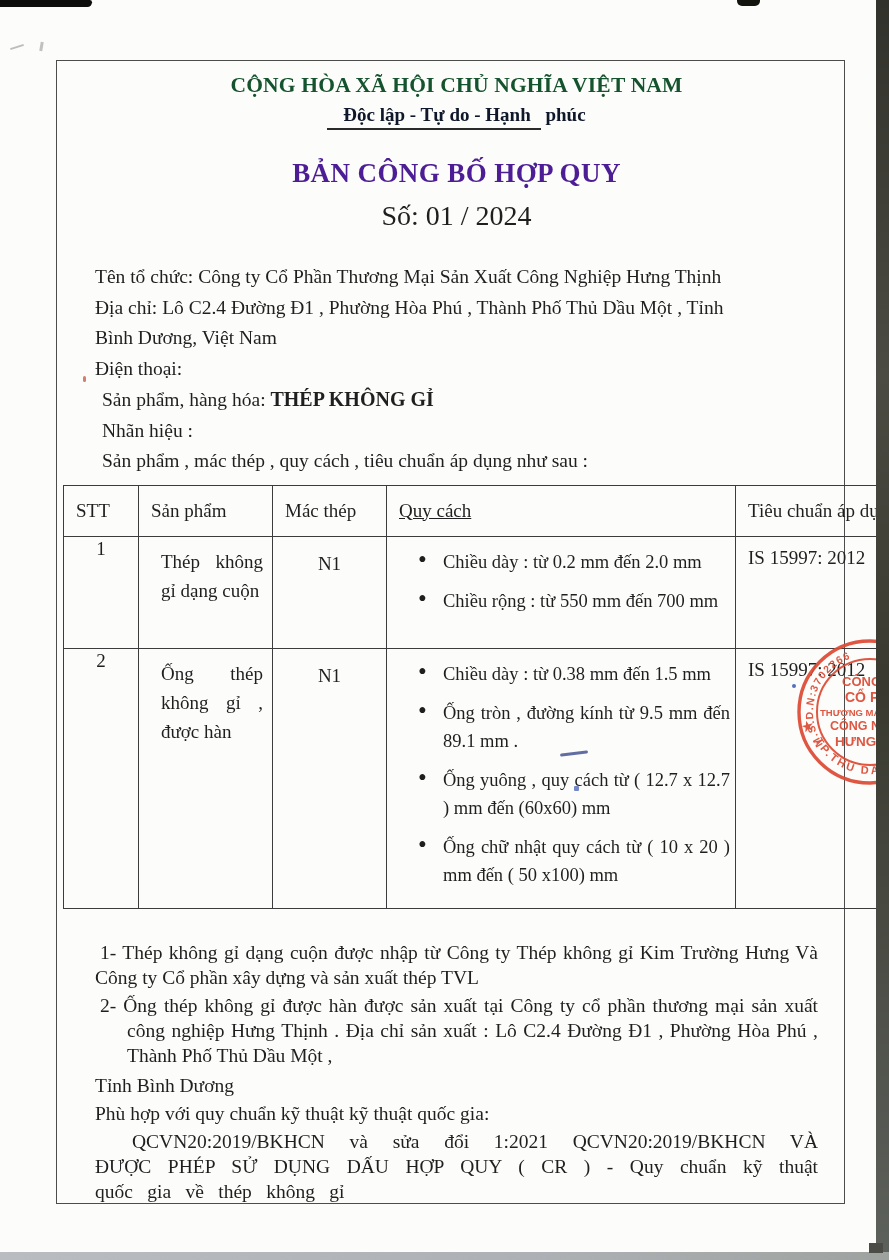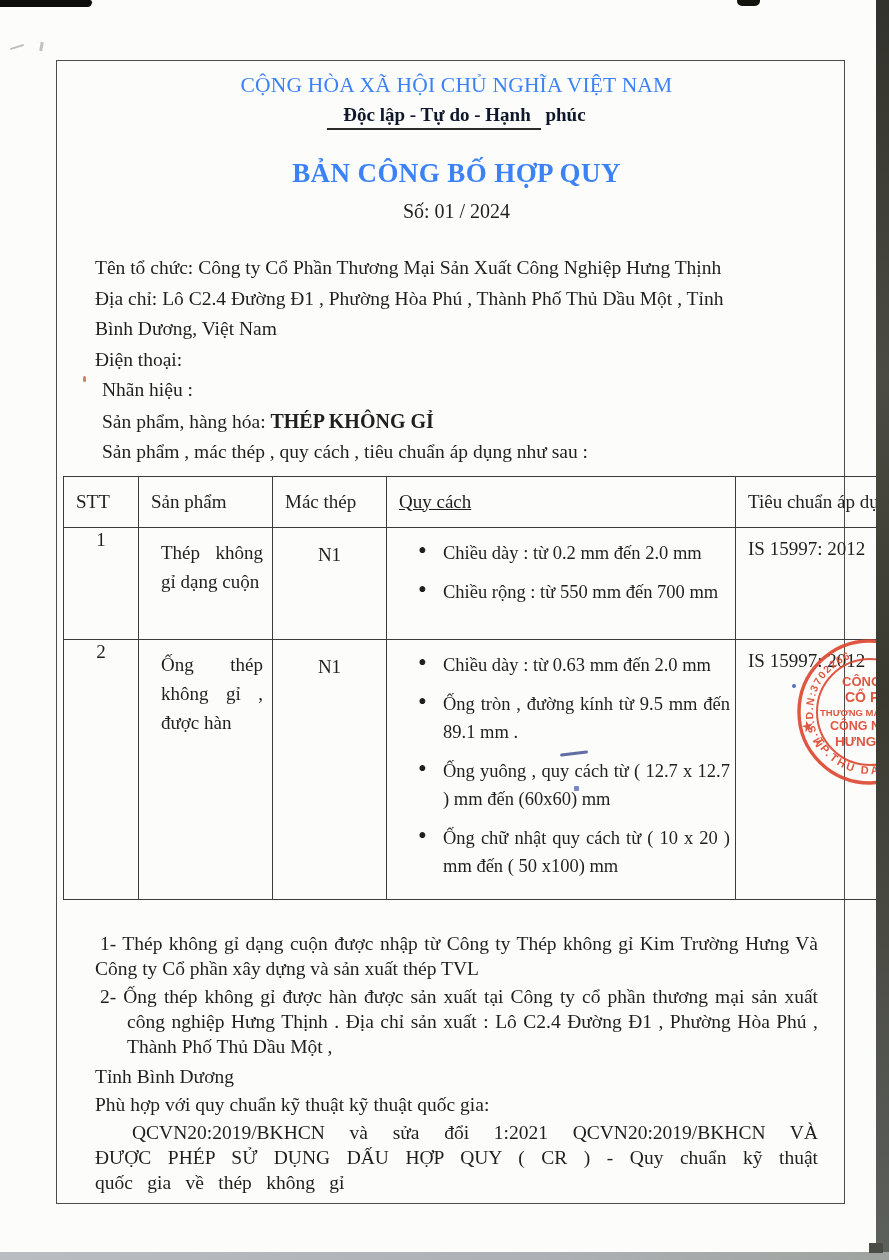--- a/index.html
+++ b/index.html
@@ -22,25 +22,25 @@
   .blue-dot-a { position:absolute; left:792px; top:684px; width:4px; height:4px; background:#3a55b4; border-radius:50%; opacity:.85; }
   .pen-stroke { position:absolute; left:560px; top:752px; width:28px; height:2.5px; background:#2e3e86; opacity:.75; transform:rotate(-7deg); border-radius:2px; }
   .blue-dot-b { position:absolute; left:574px; top:786px; width:5px; height:5px; background:#3a55b4; border-radius:1px; opacity:.7; }
 
   
   .frame {
     position:absolute; left:56px; top:60px; width:789px; height:1144px;
     border:1.6px solid #4c4c4c; box-sizing:border-box;
     padding:12px 26px 0 38px; z-index:1;
   }
-  .nat-title { text-align:center; font-weight:normal; font-size:21.5px; letter-spacing:.2px; color:#3b82f6; }
+  .nat-title { text-align:center; font-weight:bold; font-size:21.5px; letter-spacing:.2px; color:#14532d; }
   .motto     { text-align:center; font-weight:bold; font-size:19px; margin-top:6px; color:#0f172a; }
   .motto .u  { border-bottom:2.2px solid #2a2a2a; padding:0 10px 3px 16px; }
-  .doc-title { text-align:center; font-weight:bold; font-size:27px; margin-top:32px; letter-spacing:.4px; color:#3b82f6; }
-  .doc-no    { text-align:center; font-size:20px; margin-top:11px; }
+  .doc-title { text-align:center; font-weight:bold; font-size:27px; margin-top:32px; letter-spacing:.4px; color:#4c1d95; }
+  .doc-no    { text-align:center; font-size:28px; margin-top:11px; }
 
   .info { margin-top:30px; font-size:19.5px; line-height:30.5px; }
   .info .line { min-height:30.5px; }
   .indented { padding-left:7px; }
   .bold-val { font-weight:bold; font-size:20px; }
 
   
   table.spec { border-collapse:collapse; table-layout:fixed; width:766px; margin:8px 0 0 -32px; font-size:19px; }
   table.spec th, table.spec td { border:1.9px solid #3c3c3c; vertical-align:top; font-weight:normal; }
   table.spec th { height:42px; text-align:left; padding:4px 6px 4px 12px; vertical-align:middle;margin-top:37px; }
@@ -97,25 +97,25 @@
     </div>
 
     <div class="doc-title">BẢN CÔNG BỐ HỢP QUY</div>
     <div class="doc-no">Số: 01 / 2024</div>
 
     <div class="info">
       <div class="line">Tên tổ chức: Công ty Cổ Phần Thương Mại Sản Xuất Công Nghiệp Hưng Thịnh</div>
       <div class="line">Địa chỉ: Lô C2.4 Đường Đ1 , Phường Hòa Phú , Thành Phố Thủ Dầu Một , Tỉnh</div>
       <div class="line">Bình Dương, Việt Nam</div>
       <div class="line">Điện thoại:</div>
-      <div class="line indented">Nhãn hiệu :</div>
       <div class="line indented">
         <span>Sản phẩm, hàng hóa:</span>
         <span class="bold-val">THÉP KHÔNG GỈ</span>
       </div>
+      <div class="line indented">Nhãn hiệu :</div>
       <div class="line indented">Sản phẩm , mác thép , quy cách , tiêu chuẩn áp dụng như sau :</div>
     </div>
 
     <table class="spec">
       <thead>
         <tr>
           <th class="c-stt">STT</th>
           <th class="c-sp">Sản phẩm</th>
           <th class="c-mac">Mác thép</th>
           <th class="c-qc">Quy cách</th>
@@ -134,21 +134,21 @@
             </ul>
           </td>
           <td class="c-tc">IS 15997: 2012</td>
         </tr>
         <tr class="r2">
           <td class="c-stt">2</td>
           <td class="c-sp">Ống thép không gỉ , được hàn</td>
           <td class="c-mac">N1</td>
           <td class="c-qc">
             <ul class="specs">
-              <li>Chiều dày : từ 0.63 mm đến 2.0 mm</li>
+              <li>Chiều dày : từ 0.38 mm đến 1.5 mm</li>
               <li>Ống tròn , đường kính từ 9.5 mm đến 89.1 mm .</li>
               <li>Ống yuông , quy cách từ ( 12.7 x 12.7 ) mm đến (60x60) mm</li>
               <li>Ống chữ nhật quy cách từ ( 10 x 20 ) mm đến ( 50 x100) mm</li>
             </ul>
           </td>
           <td class="c-tc">IS 15997: 2012</td>
         </tr>
       </tbody>
     </table>
 

